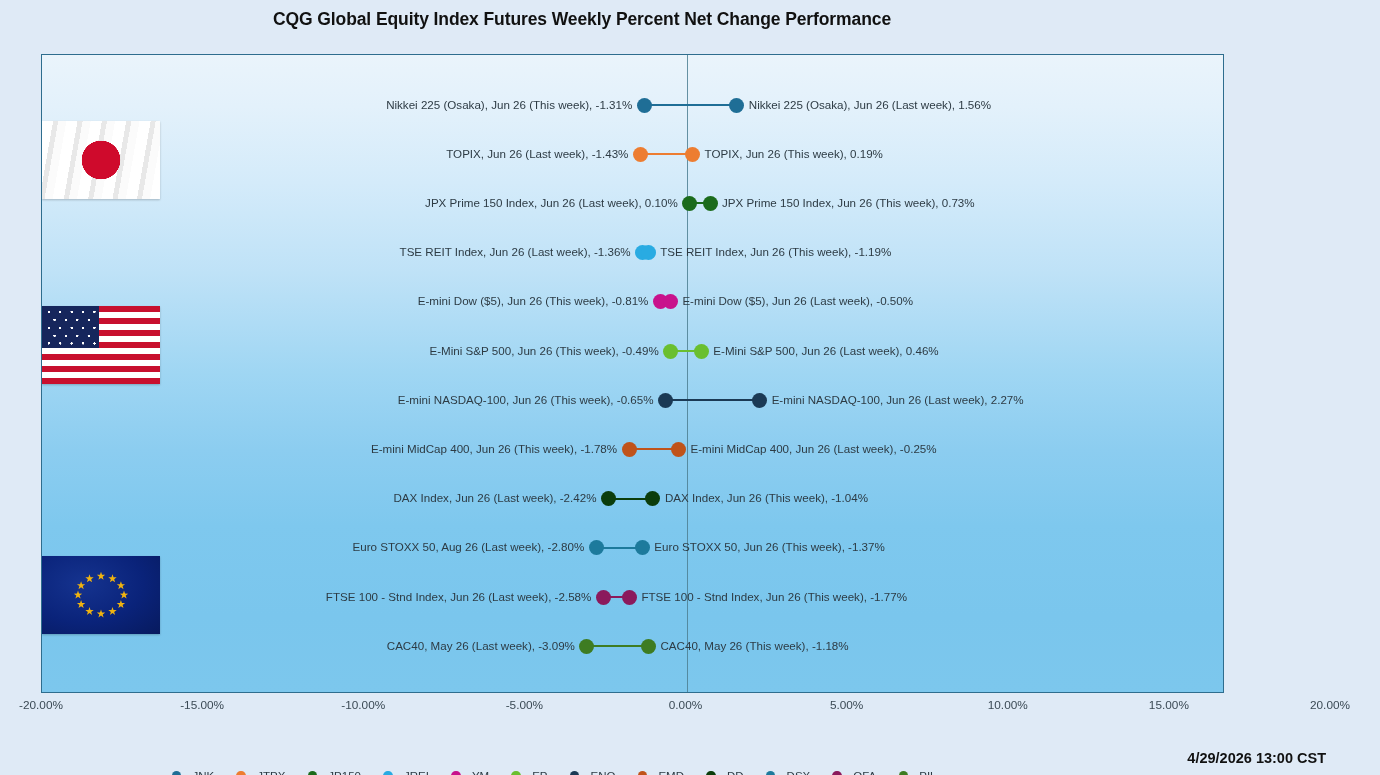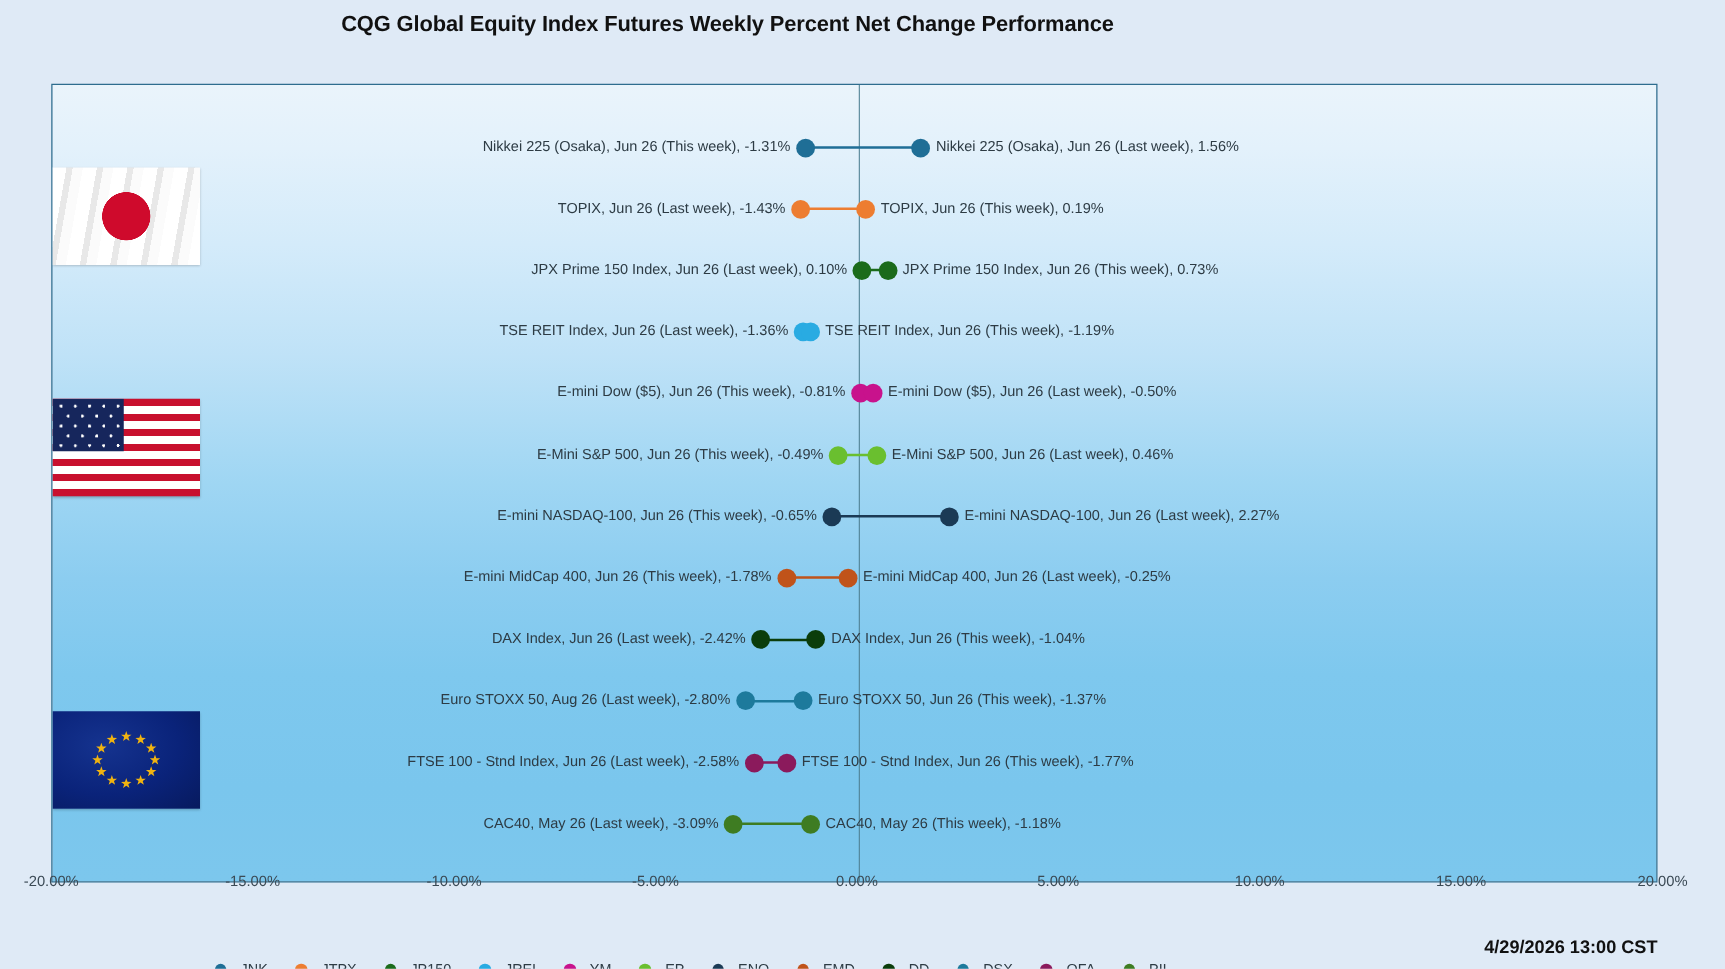--- a/index.html
+++ b/index.html
@@ -25,22 +25,22 @@
     font-size: 17.5px;
     font-weight: bold;
     color: #111111;
     letter-spacing: -0.1px;
   }
 
   
   .plot-area {
     position: absolute;
     left: 41px;
-    top: 67px;
-    width: 1285px;
+    top: 54px;
+    width: 1183px;
     height: 639px;
     border: 1px solid #2e6d8e;
     box-sizing: border-box;
     background: linear-gradient(180deg,
        #eaf4fb 0%,
        #e3f1fb 8%,
        #d4ebfa 20%,
        #bfe2f7 34%,
        #9fd6f3 50%,
        #8ccdf0 62%,
@@ -270,21 +270,21 @@
         <div class="lbl left" style="left: 635.722px;">JPX Prime 150 Index, Jun 26 (Last week), 0.10%</div>
         <div class="lbl right" style="left: 680.024px;">JPX Prime 150 Index, Jun 26 (This week), 0.73%</div>
       </div>
       <div class="row" style="top: 184.6px;">
         <div class="conn" style="left: 600.674px; width: 5.47825px; background: rgb(41, 171, 226);"></div>
         <div class="dot" style="left: 600.674px; background: rgb(41, 171, 226);"></div>
         <div class="dot" style="left: 606.152px; background: rgb(41, 171, 226);"></div>
         <div class="lbl left" style="left: 588.674px;">TSE REIT Index, Jun 26 (Last week), -1.36%</div>
         <div class="lbl right" style="left: 618.152px;">TSE REIT Index, Jun 26 (This week), -1.19%</div>
       </div>
-      <div class="row" style="top: 233.8px; margin-left: 28px;">
+      <div class="row" style="top: 233.8px;">
         <div class="conn" style="left: 618.398px; width: 9.98975px; background: rgb(200, 18, 140);"></div>
         <div class="dot" style="left: 618.398px; background: rgb(200, 18, 140);"></div>
         <div class="dot" style="left: 628.387px; background: rgb(200, 18, 140);"></div>
         <div class="lbl left" style="left: 606.398px;">E-mini Dow ($5), Jun 26 (This week), -0.81%</div>
         <div class="lbl right" style="left: 640.387px;">E-mini Dow ($5), Jun 26 (Last week), -0.50%</div>
       </div>
       <div class="row" style="top: 283px;">
         <div class="conn" style="left: 628.71px; width: 30.6137px; background: rgb(106, 191, 47);"></div>
         <div class="dot" style="left: 628.71px; background: rgb(106, 191, 47);"></div>
         <div class="dot" style="left: 659.323px; background: rgb(106, 191, 47);"></div>

